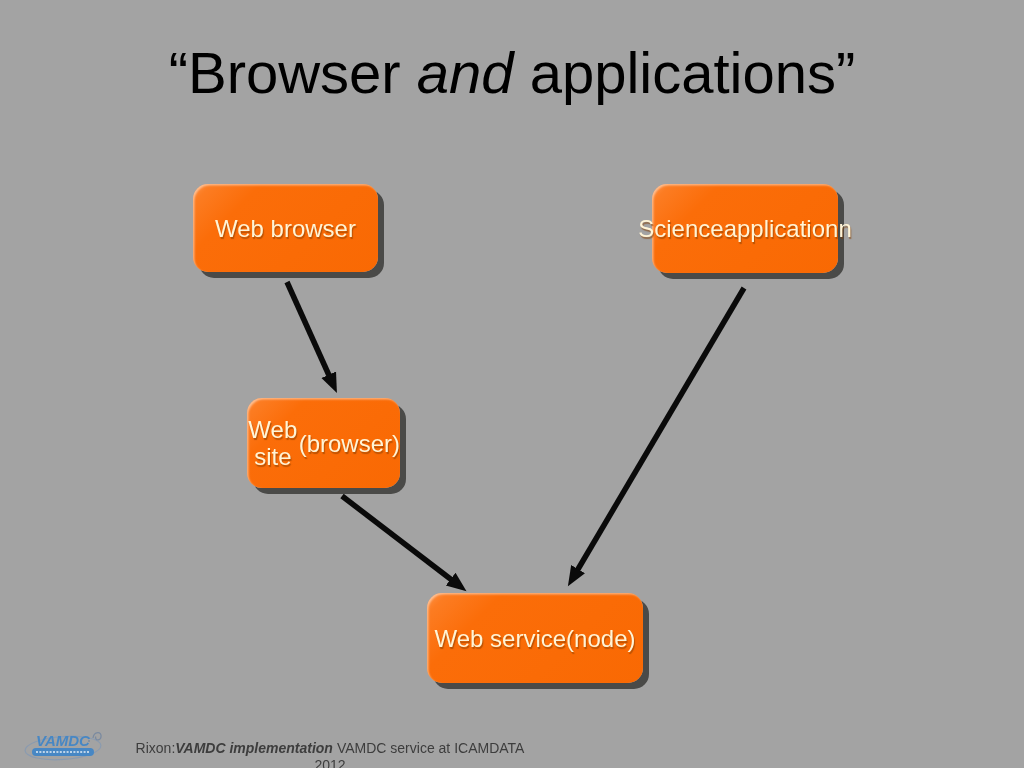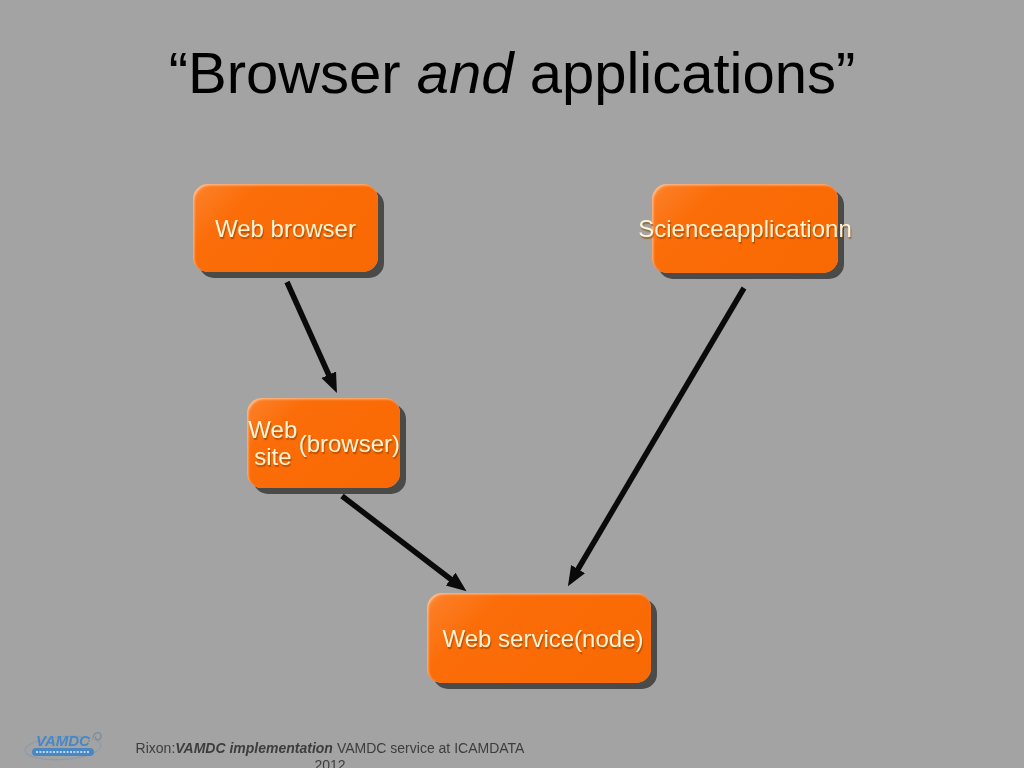--- a/index.html
+++ b/index.html
@@ -58,21 +58,21 @@
     text-align: center;
     display: flex;
     flex-direction: row;
     justify-content: center;
     align-items: center;
     text-shadow: 1px 1.5px 1px rgba(130,60,0,0.55);
   }
   .node-web-browser      { left: 193px; top: 184px; width: 185px; height: 88px; justify-content: center; }
   .node-science-app      { left: 652px; top: 184px; width: 186px; height: 89px; }
   .node-web-site         { left: 247px; top: 398px; width: 153px; height: 90px; }
-  .node-web-service      { left: 427px; top: 593px; width: 216px; height: 90px; padding-left: 8px; }
+  .node-web-service      { left: 427px; top: 593px; width: 216px; height: 90px; }
 
   
   .footer-credit {
     position: absolute;
     left: 95px;
     top: 726px;
     width: 470px;
     text-align: center;
     font-size: 14px;
     line-height: 16.5px;

